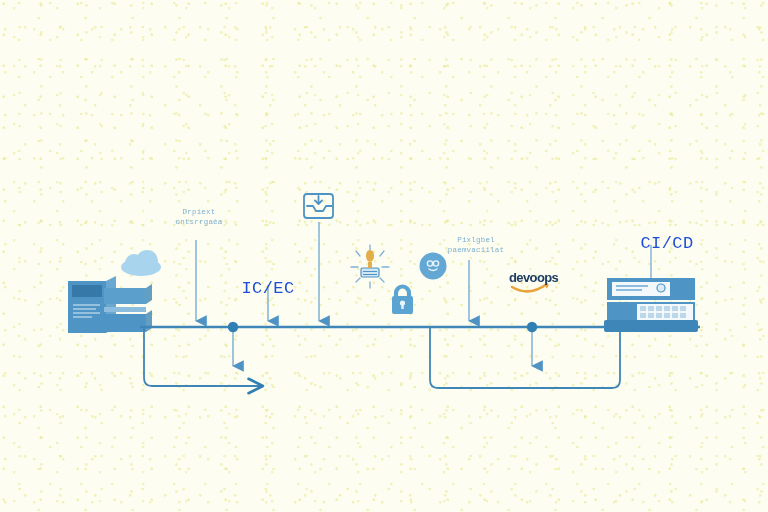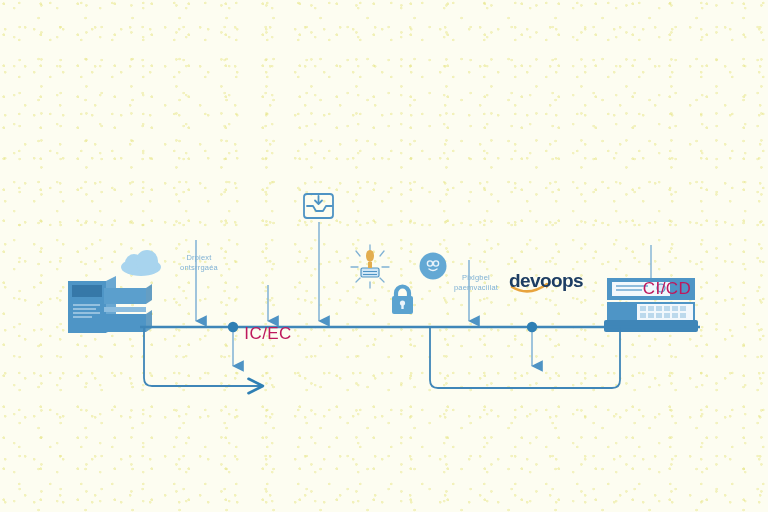--- a/index.html
+++ b/index.html
@@ -20,29 +20,28 @@
       radial-gradient(circle at 18% 68%, rgba(228,226,120,.5) 0 1.1px, transparent 1.6px),
       radial-gradient(circle at 48% 82%, rgba(228,226,120,.45) 0 1.1px, transparent 1.6px),
       radial-gradient(circle at 72% 70%, rgba(228,226,120,.5) 0 1.1px, transparent 1.6px),
       radial-gradient(circle at 92% 20%, rgba(228,226,120,.45) 0 1.1px, transparent 1.6px);
     background-size:37px 31px,43px 29px,31px 37px,47px 41px,29px 43px,41px 33px,35px 39px,45px 27px;
     opacity:.9;
   }
   svg{position:absolute;left:0;top:0;}
   .lbl{
     position:absolute;color:#5b9bc9;
-    font-family:Liberation Sans, sans-serif;
+    font-family:Liberation Mono, monospace;
     white-space:pre-line;text-align:center;
     letter-spacing:.2px;
-    margin-top:45px;
   }
   .lbl-small{font-size:7.5px;line-height:9.5px;color:#7fb1d4;filter:blur(.35px);}
-  .lbl-big{font-size:17px;color:#be185d;letter-spacing:.4px;}
+  .lbl-big{font-size:17px;color:#1d4ed8;letter-spacing:.4px;}
   .brand{
-    position:absolute;font-size:19px;font-weight:700;color:#1d3d63;
+    position:absolute;font-size:13px;font-weight:700;color:#1d3d63;
     letter-spacing:-.6px;font-family:"Liberation Sans", sans-serif;
   }
 </style>
 </head>
 <body>
 
 <div id="stage">
   <div class="noise"></div>
 
   <svg width="768" height="512" viewBox="0 0 768 512">
@@ -178,19 +177,19 @@
       <path d="M512 287 q17 10 35 -3" fill="none" stroke="#e8a33d" stroke-width="2.6" stroke-linecap="round"></path>
       <path d="M545 285.5 l4 -1 l-2.2 4.2 z" fill="#e8a33d"></path>
     </g>
   </svg>
 
   <div class="lbl lbl-small" style="left:168px;top:208px;width:62px;">Drpiext
 ontsrrgaéa</div>
 
   <div class="lbl lbl-big" style="left:238px;top:279px;width:60px;">IC/EC</div>
 
-  <div class="lbl lbl-small" style="left:443px;top:228px;width:66px;">Pixlgbel
+  <div class="lbl lbl-small" style="left:443px;top:236px;width:66px;">Pixlgbel
 paemvaciilat</div>
 
   <div class="lbl lbl-big" style="left:636px;top:234px;width:62px;">CI/CD</div>
 
   <div class="brand" style="left:509px;top:270px;">devoops</div>
 </div>
 
 </body></html>

